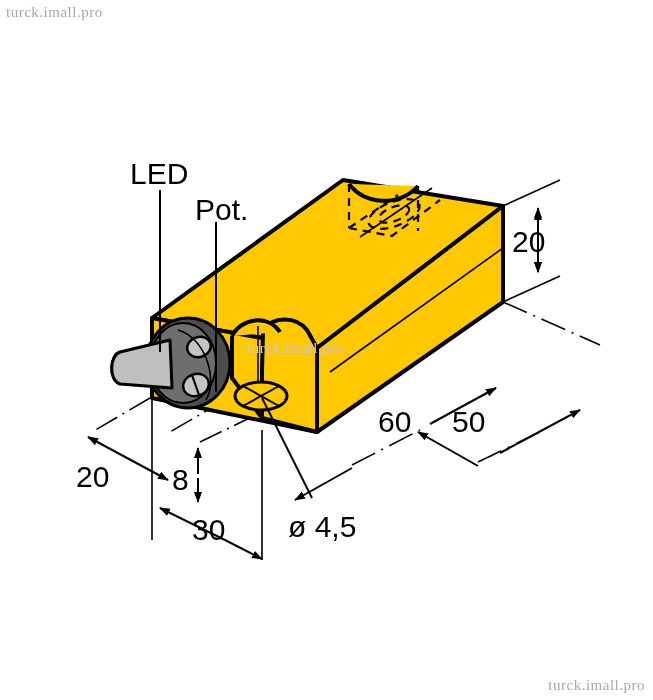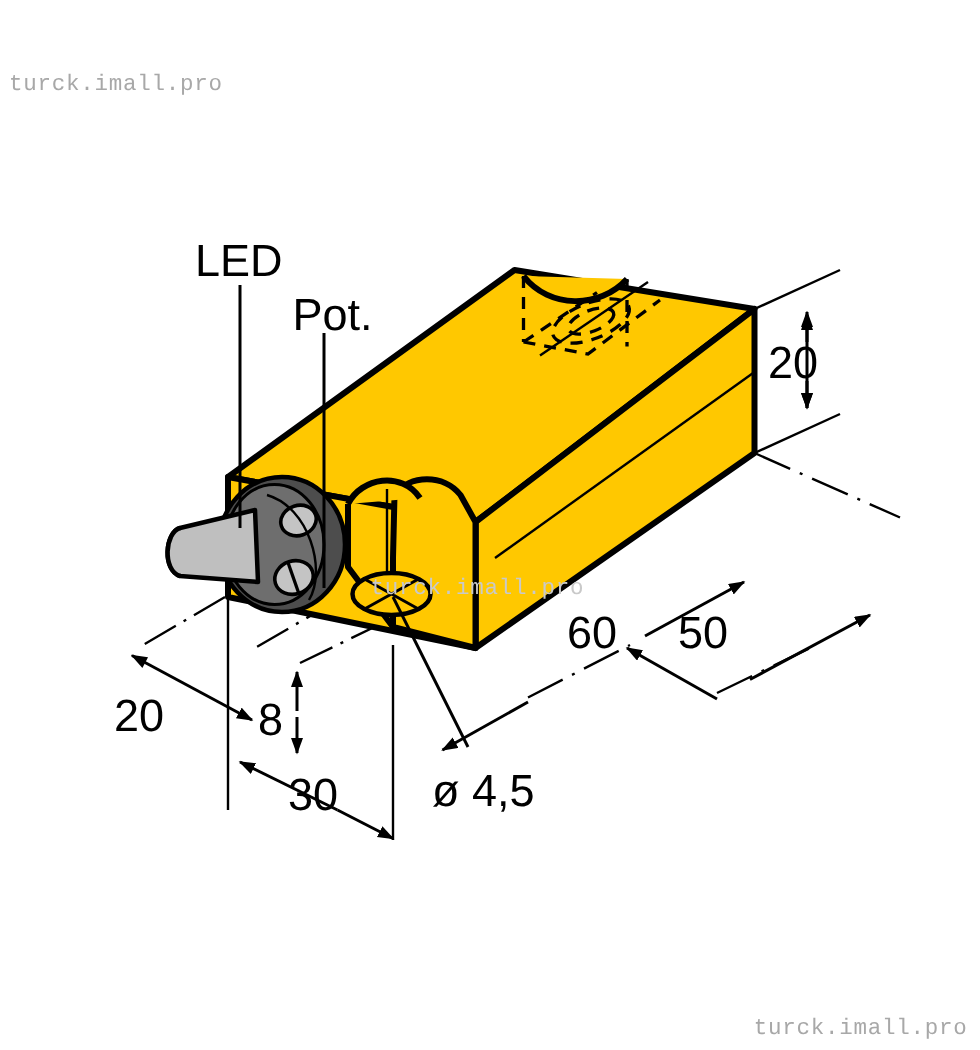--- a/index.html
+++ b/index.html
@@ -16,27 +16,26 @@
   }
   #drawing-root {
     position: absolute;
     left: 0;
     top: 0;
     width: 653px;
     height: 700px;
   }
   .wm {
     position: absolute;
-    font-family: Liberation Mono, monospace;
+    font-family: Liberation Serif, serif;
     font-size: 15px;
     letter-spacing: 0.5px;
     color: #a8a8a8;
     white-space: pre;
     user-select: none;
-    margin-top: 44px;
   }
   #wm-top-left { left: 6px; top: 4px; }
   #wm-bottom-right { right: 8px; bottom: 6px; }
   #wm-center {
     left: 247px;
     top: 340px;
     color: #c9c9c9;
   }
   svg { display: block; }
   text.dim {

